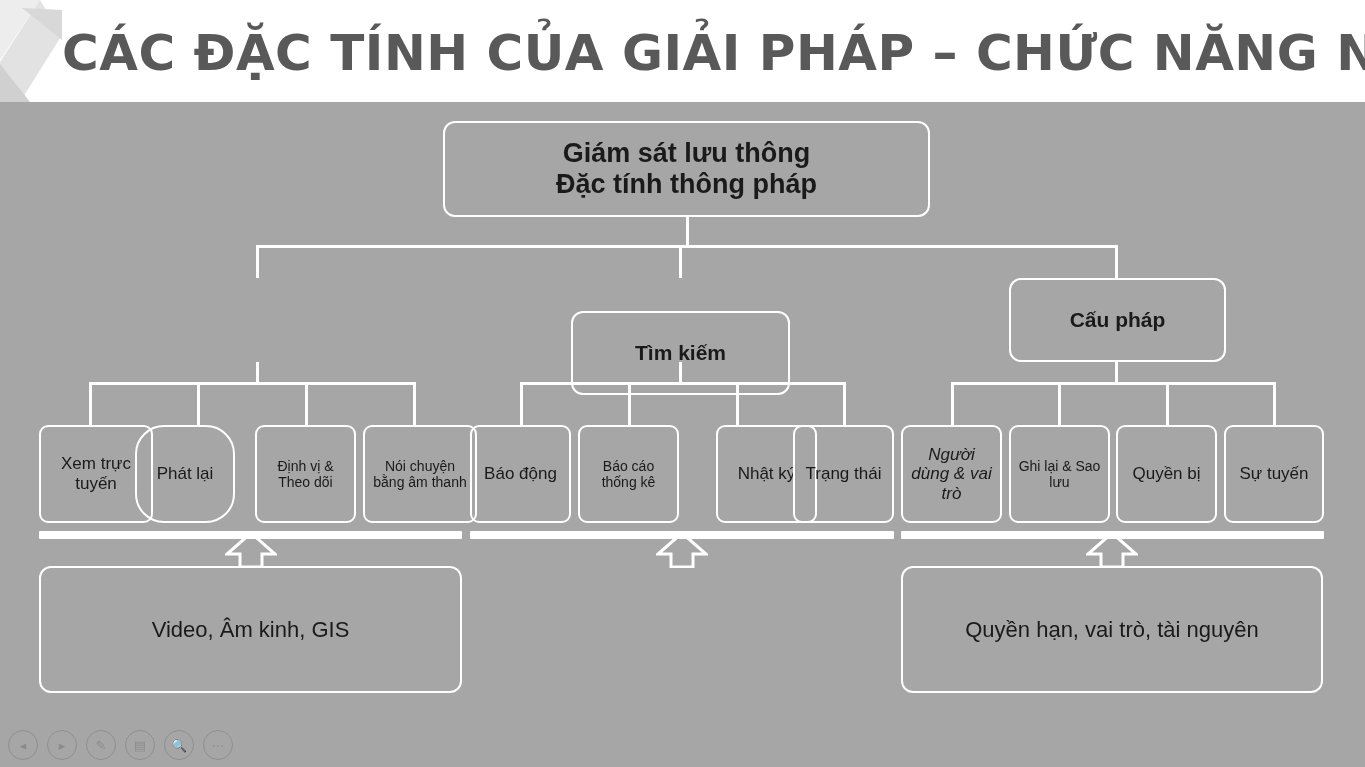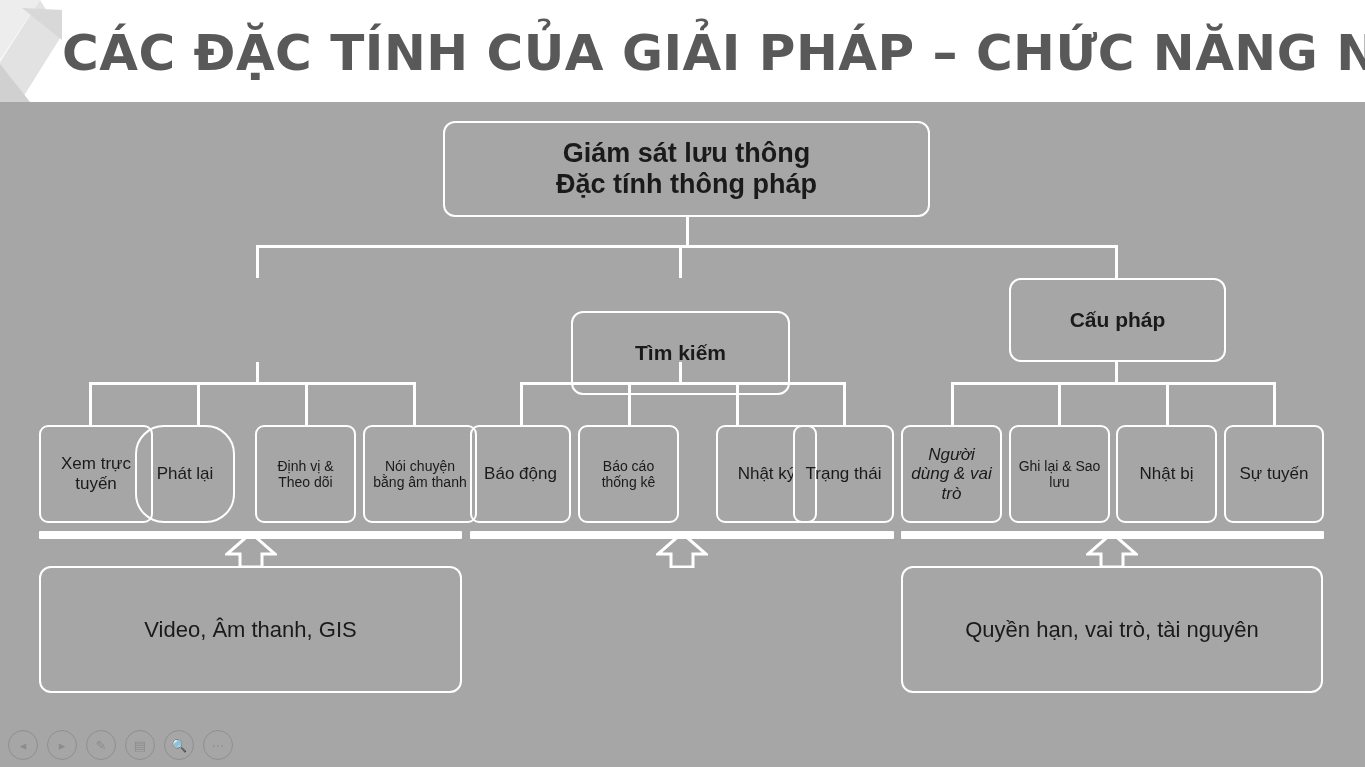--- a/index.html
+++ b/index.html
@@ -202,21 +202,21 @@
   <div class="box leaf small" style="left:255px; width:101px;">Định vị &amp; Theo dõi</div>
   <div class="box leaf small" style="left:363px; width:114px;">Nói chuyện bằng âm thanh</div>
 
   <div class="box leaf" style="left:470px; width:101px;">Báo động</div>
   <div class="box leaf small" style="left:578px; width:101px;">Báo cáo thống kê</div>
   <div class="box leaf" style="left:686px; width:101px;margin-left:30px;">Nhật ký</div>
   <div class="box leaf" style="left:793px; width:101px;">Trạng thái</div>
 
   <div class="box leaf" style="left:901px; width:101px;font-style:italic;">Người dùng &amp; vai trò</div>
   <div class="box leaf small" style="left:1009px; width:101px;">Ghi lại &amp; Sao lưu</div>
-  <div class="box leaf" style="left:1116px; width:101px;">Nhật bị</div>
+  <div class="box leaf" style="left:1116px; width:101px;">Quyền bị</div>
   <div class="box leaf" style="left:1224px; width:100px;">Sự tuyến</div>
 
   <div class="hbar" style="left:39px; top:531px; width:423px;"></div>
   <div class="hbar" style="left:470px; top:531px; width:424px;"></div>
   <div class="hbar" style="left:901px; top:531px; width:423px;"></div>
 
   <div class="arrow" style="left:225px; top:532px;">
     <svg width="52" height="36" viewBox="0 0 52 36">
       <polygon points="26,1 50,22 37,22 37,35 15,35 15,22 2,22" fill="none" stroke="#ffffff" stroke-width="3"></polygon>
     </svg>
@@ -225,21 +225,21 @@
     <svg width="52" height="36" viewBox="0 0 52 36">
       <polygon points="26,1 50,22 37,22 37,35 15,35 15,22 2,22" fill="none" stroke="#ffffff" stroke-width="3"></polygon>
     </svg>
   </div>
   <div class="arrow" style="left:1086px; top:532px;">
     <svg width="52" height="36" viewBox="0 0 52 36">
       <polygon points="26,1 50,22 37,22 37,35 15,35 15,22 2,22" fill="none" stroke="#ffffff" stroke-width="3"></polygon>
     </svg>
   </div>
 
-  <div class="box bottom b1">Video, Âm thanh, GIS</div>
+  <div class="box bottom b1">Video, Âm kinh, GIS</div>
   <div class="box bottom b3">Quyền hạn, vai trò, tài nguyên</div>
 
   <div class="toolbar">
     <div class="tool">◂</div>
     <div class="tool">▸</div>
     <div class="tool">✎</div>
     <div class="tool">▤</div>
     <div class="tool">🔍</div>
     <div class="tool">⋯</div>
   </div>

